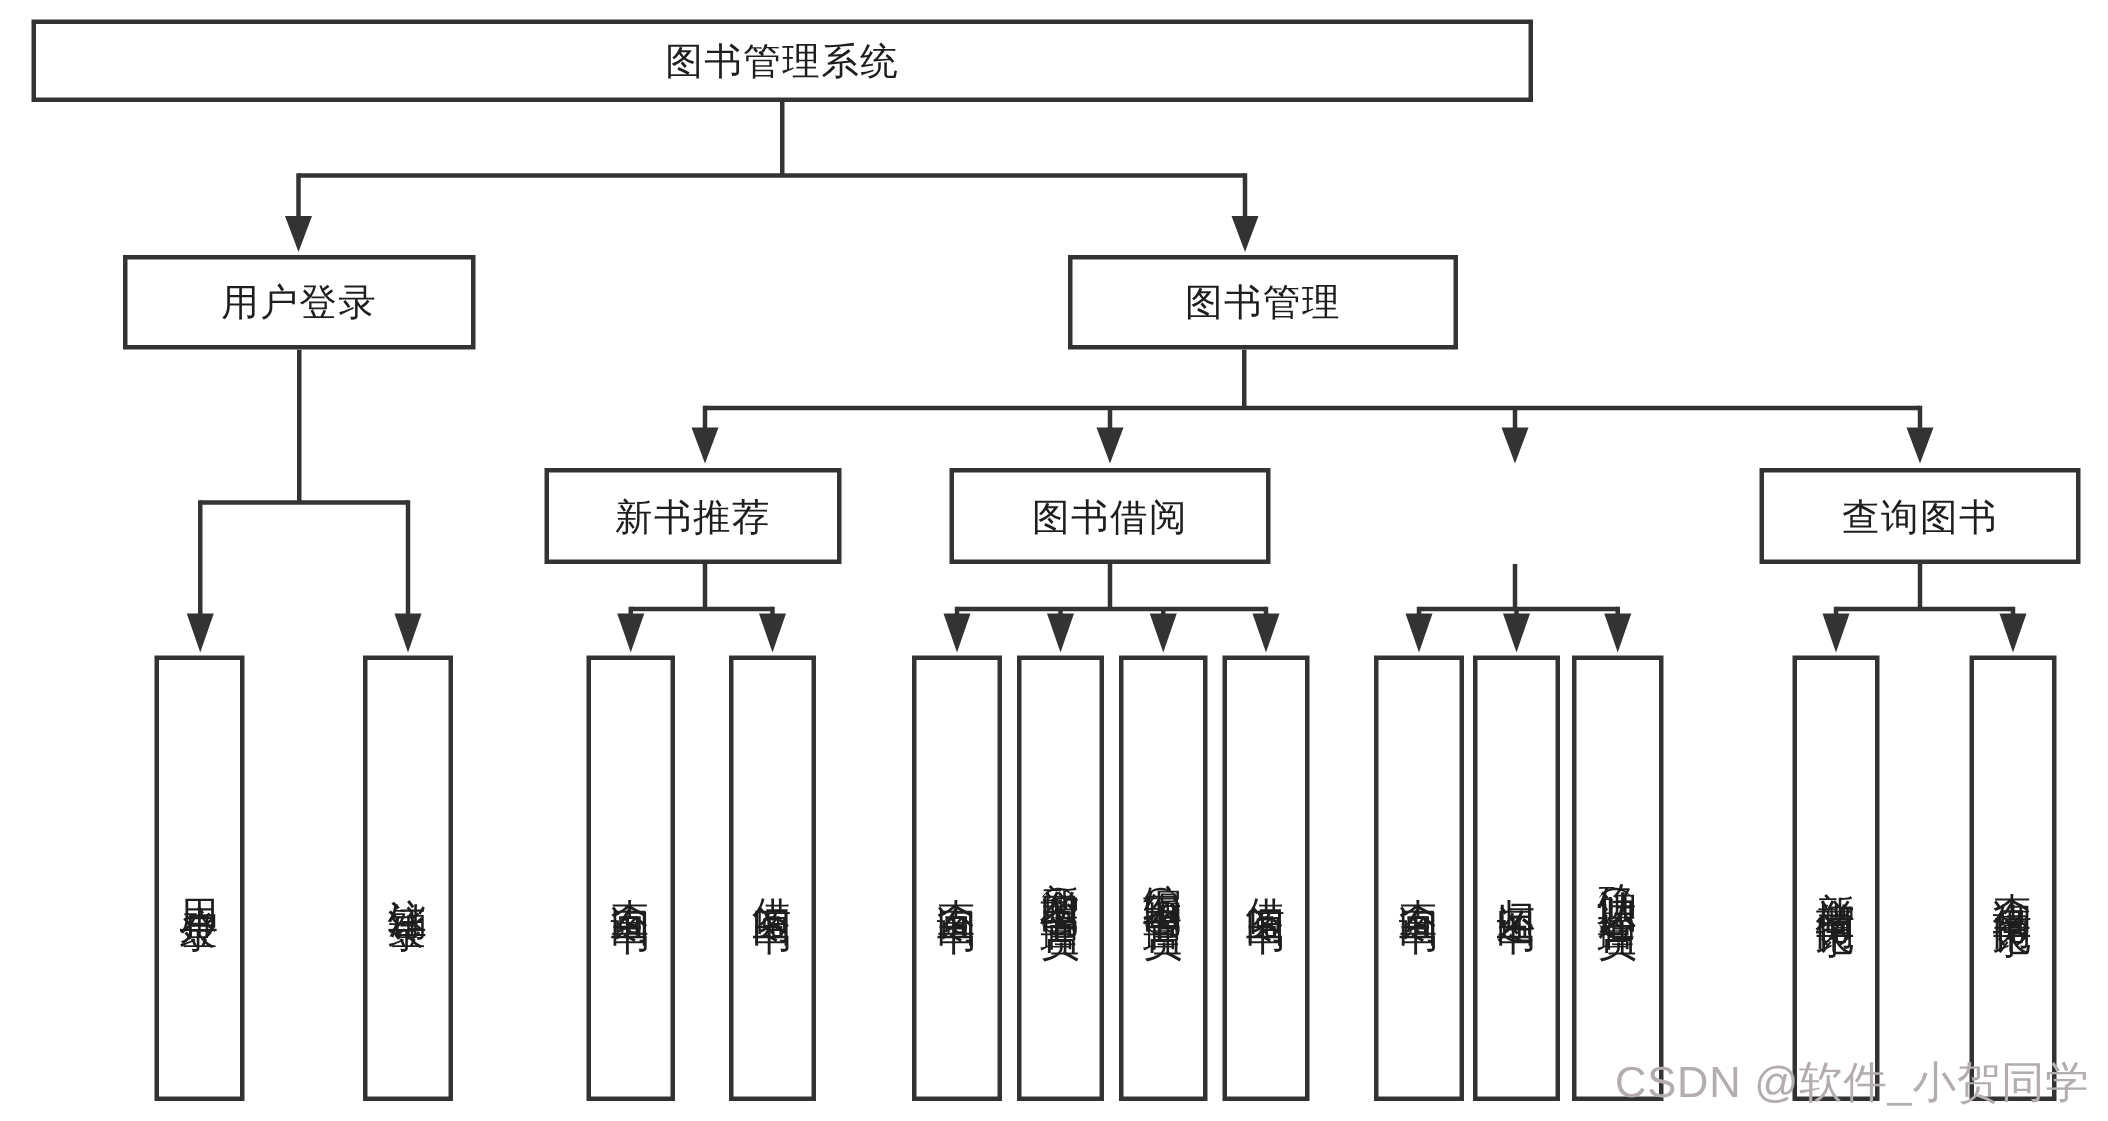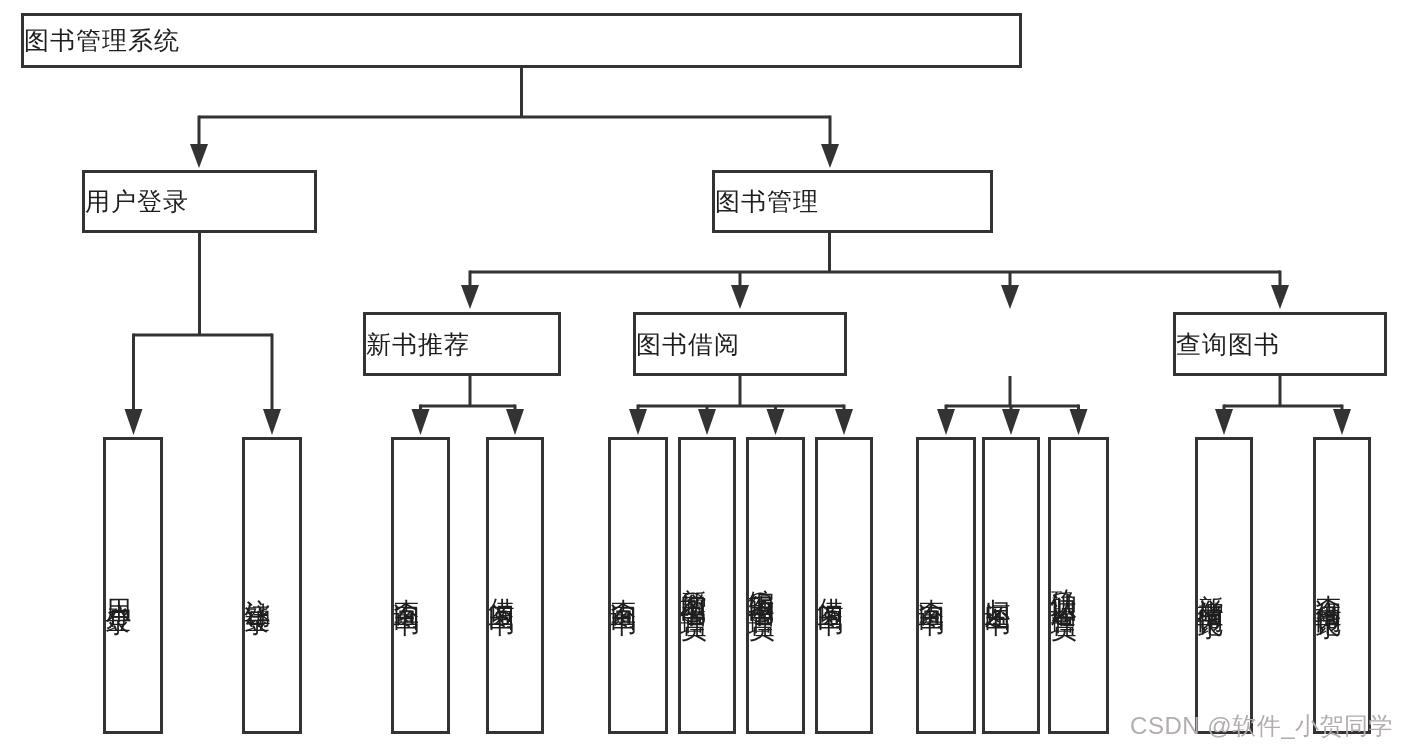--- a/index.html
+++ b/index.html
@@ -8,34 +8,34 @@
     width:1405px;height:747px;
     background:var(--background,#fff);
     overflow:hidden;
     font-family:"Liberation Sans","DejaVu Sans",sans-serif;
   }
   svg.connectors{position:absolute;left:0;top:0;color:var(--line,#333);}
   .node{
     position:absolute;box-sizing:border-box;
     border:3px solid var(--line,#333);
     background:#fff;
-    display:flex;align-items:center;justify-content:flex-start;
+    display:flex;align-items:center;justify-content:center;
     color:var(--text,#1e1e1e);
     z-index:2;
   }
   .node.h .label{
     font-size:25px;letter-spacing:1px;white-space:nowrap;
   }
   .node.v .label{
     writing-mode:vertical-rl;text-orientation:mixed;
     font-size:26px;letter-spacing:4px;line-height:1;white-space:nowrap;
   }
   .watermark{
     position:absolute;right:12px;bottom:5px;
-    font-size:24px;letter-spacing:0.5px;
+    font-size:29px;letter-spacing:0.5px;
     color:var(--watermark,#b3adad);
     z-index:5;white-space:nowrap;margin-left:20px;
   }
 </style>
 </head>
 <body>
 
 <div class="stage">
 
   <svg class="connectors" width="1405" height="747" viewBox="0 0 1405 747">
@@ -107,21 +107,21 @@
     </g>
   </svg>
 
   <div class="node h" style="left:21px;top:13px;width:1001px;height:55px">
     <span class="label">图书管理系统</span>
   </div>
 
   <div class="node h" style="left:82px;top:170px;width:235px;height:63px">
     <span class="label">用户登录</span>
   </div>
-  <div class="node h" style="left:712px;top:170px;width:281px;height:63px">
+  <div class="node h" style="left:712px;top:170px;width:260px;height:63px">
     <span class="label">图书管理</span>
   </div>
 
   <div class="node h" style="left:363px;top:312px;width:198px;height:64px">
     <span class="label">新书推荐</span>
   </div>
   <div class="node h" style="left:633px;top:312px;width:214px;height:64px">
     <span class="label">图书借阅</span>
   </div>
   <div class="node h" style="left:1173px;top:312px;width:214px;height:64px">

